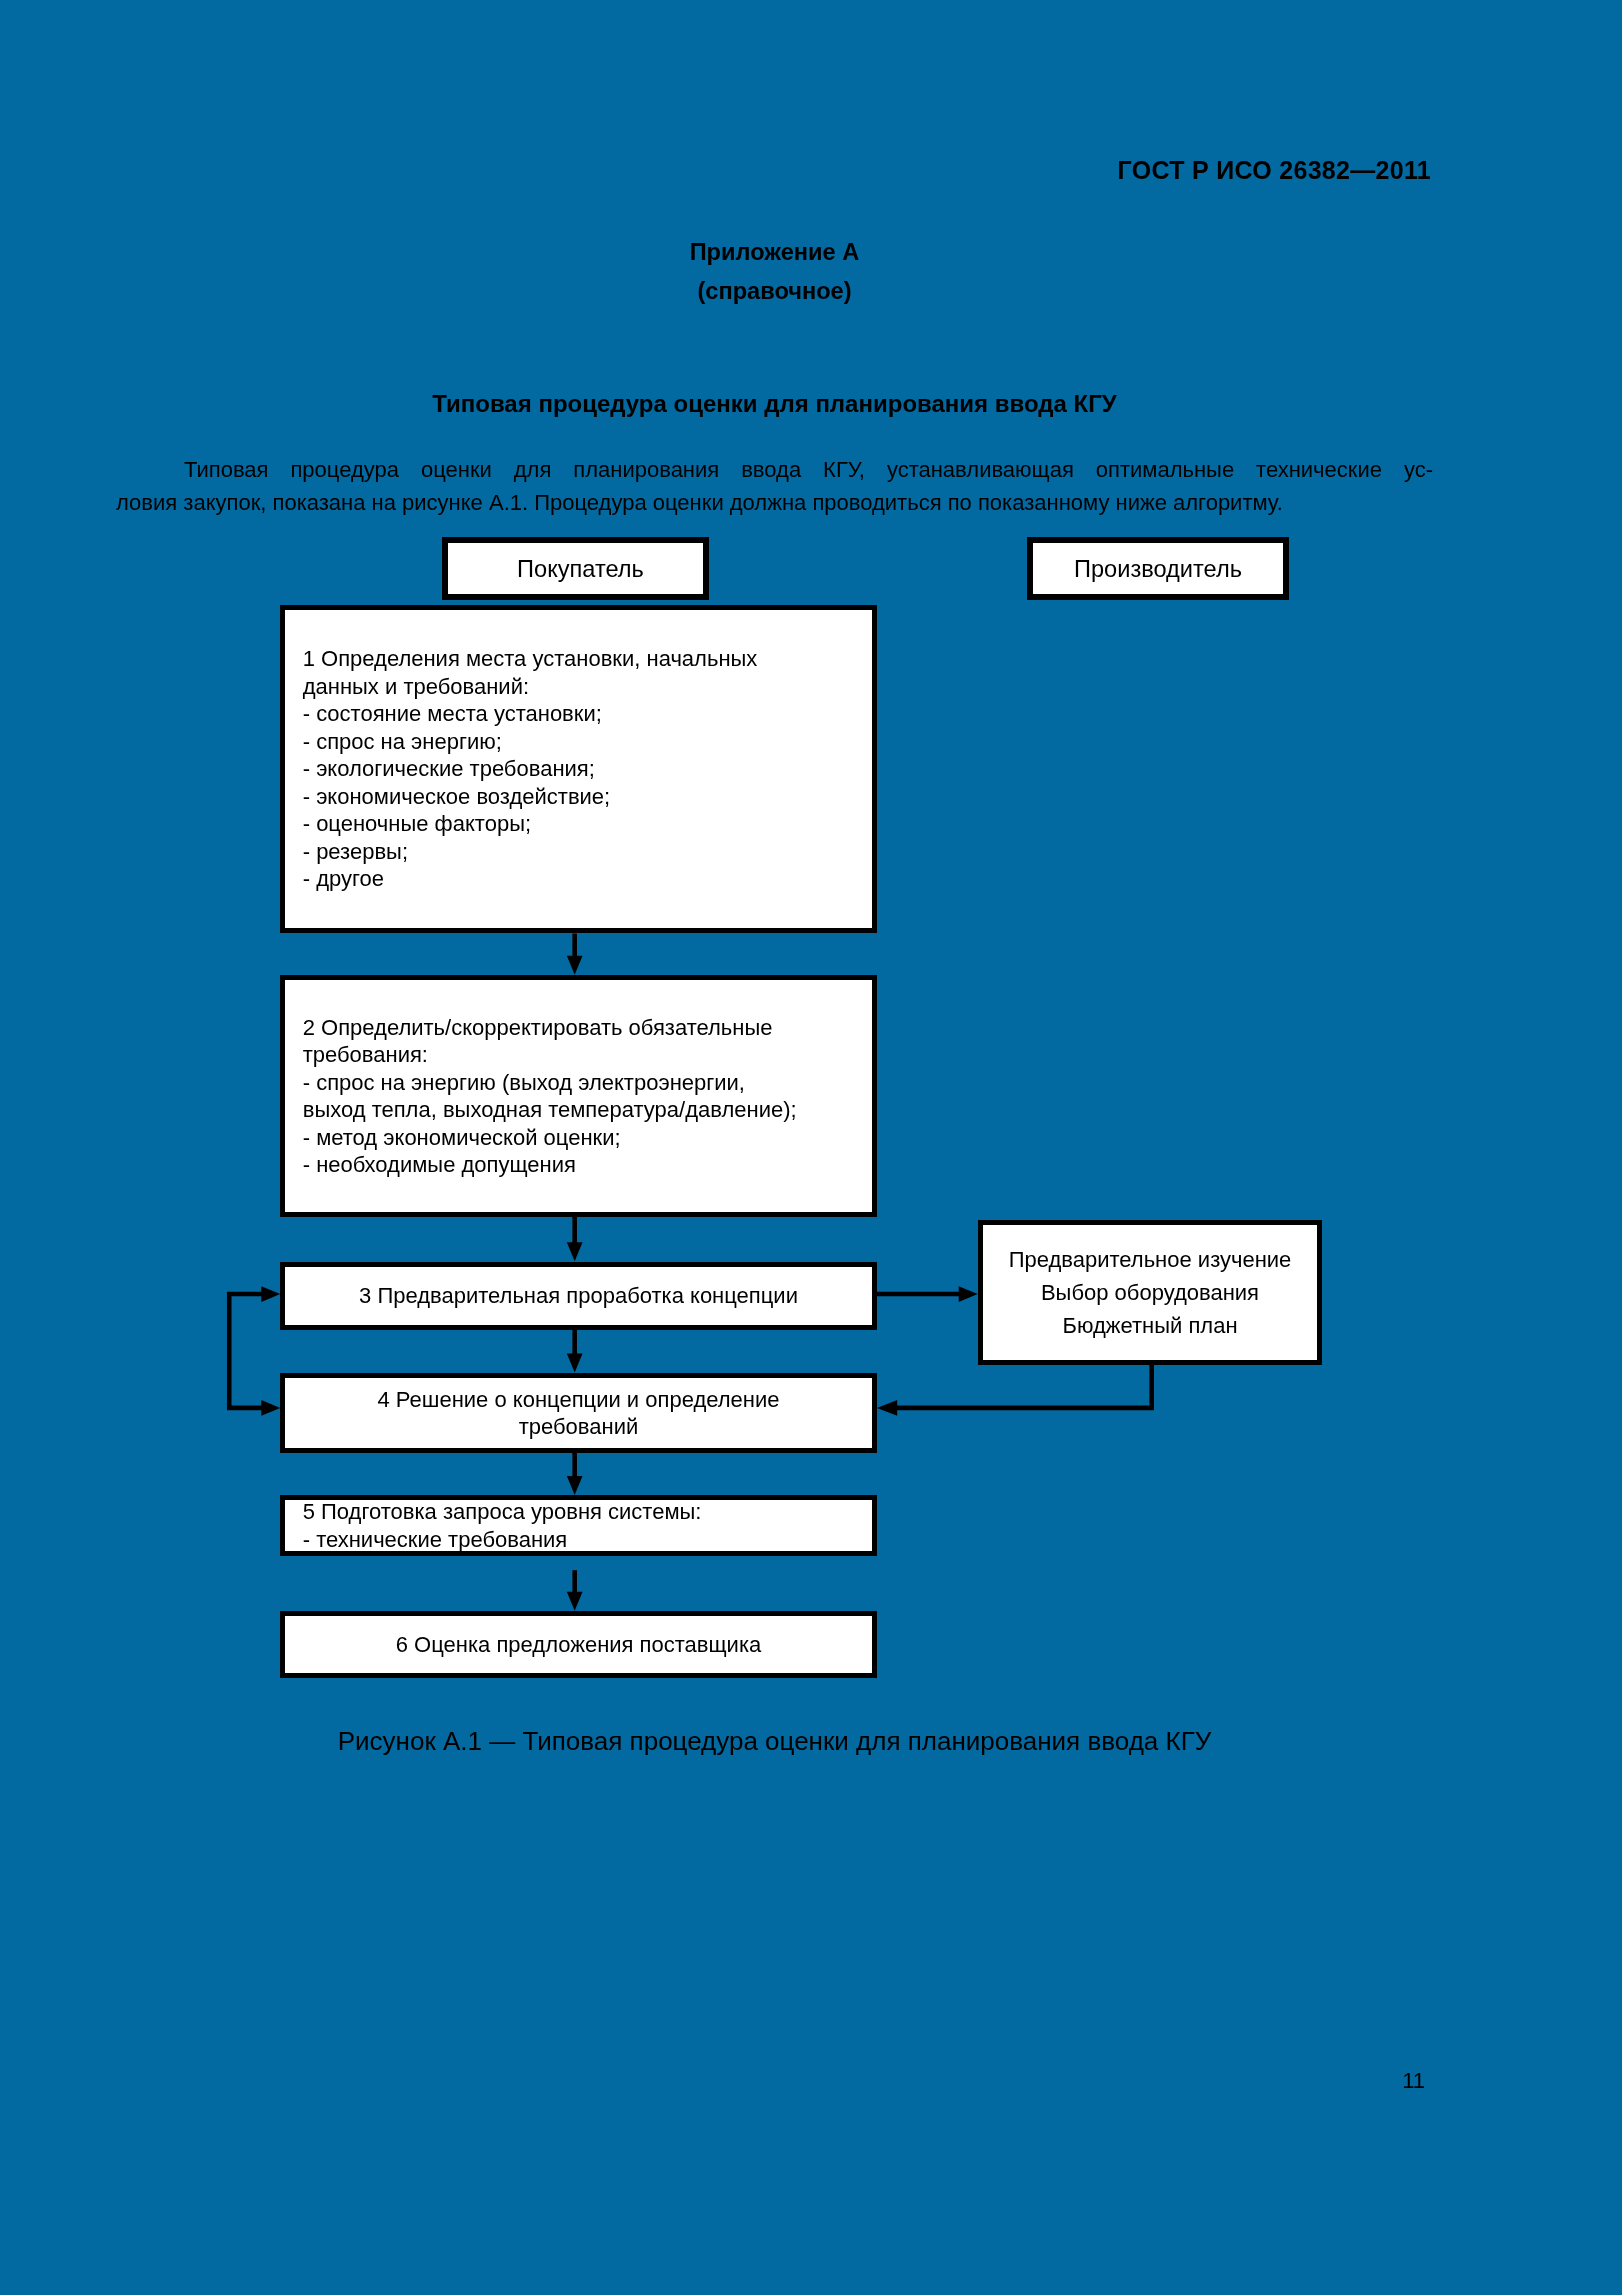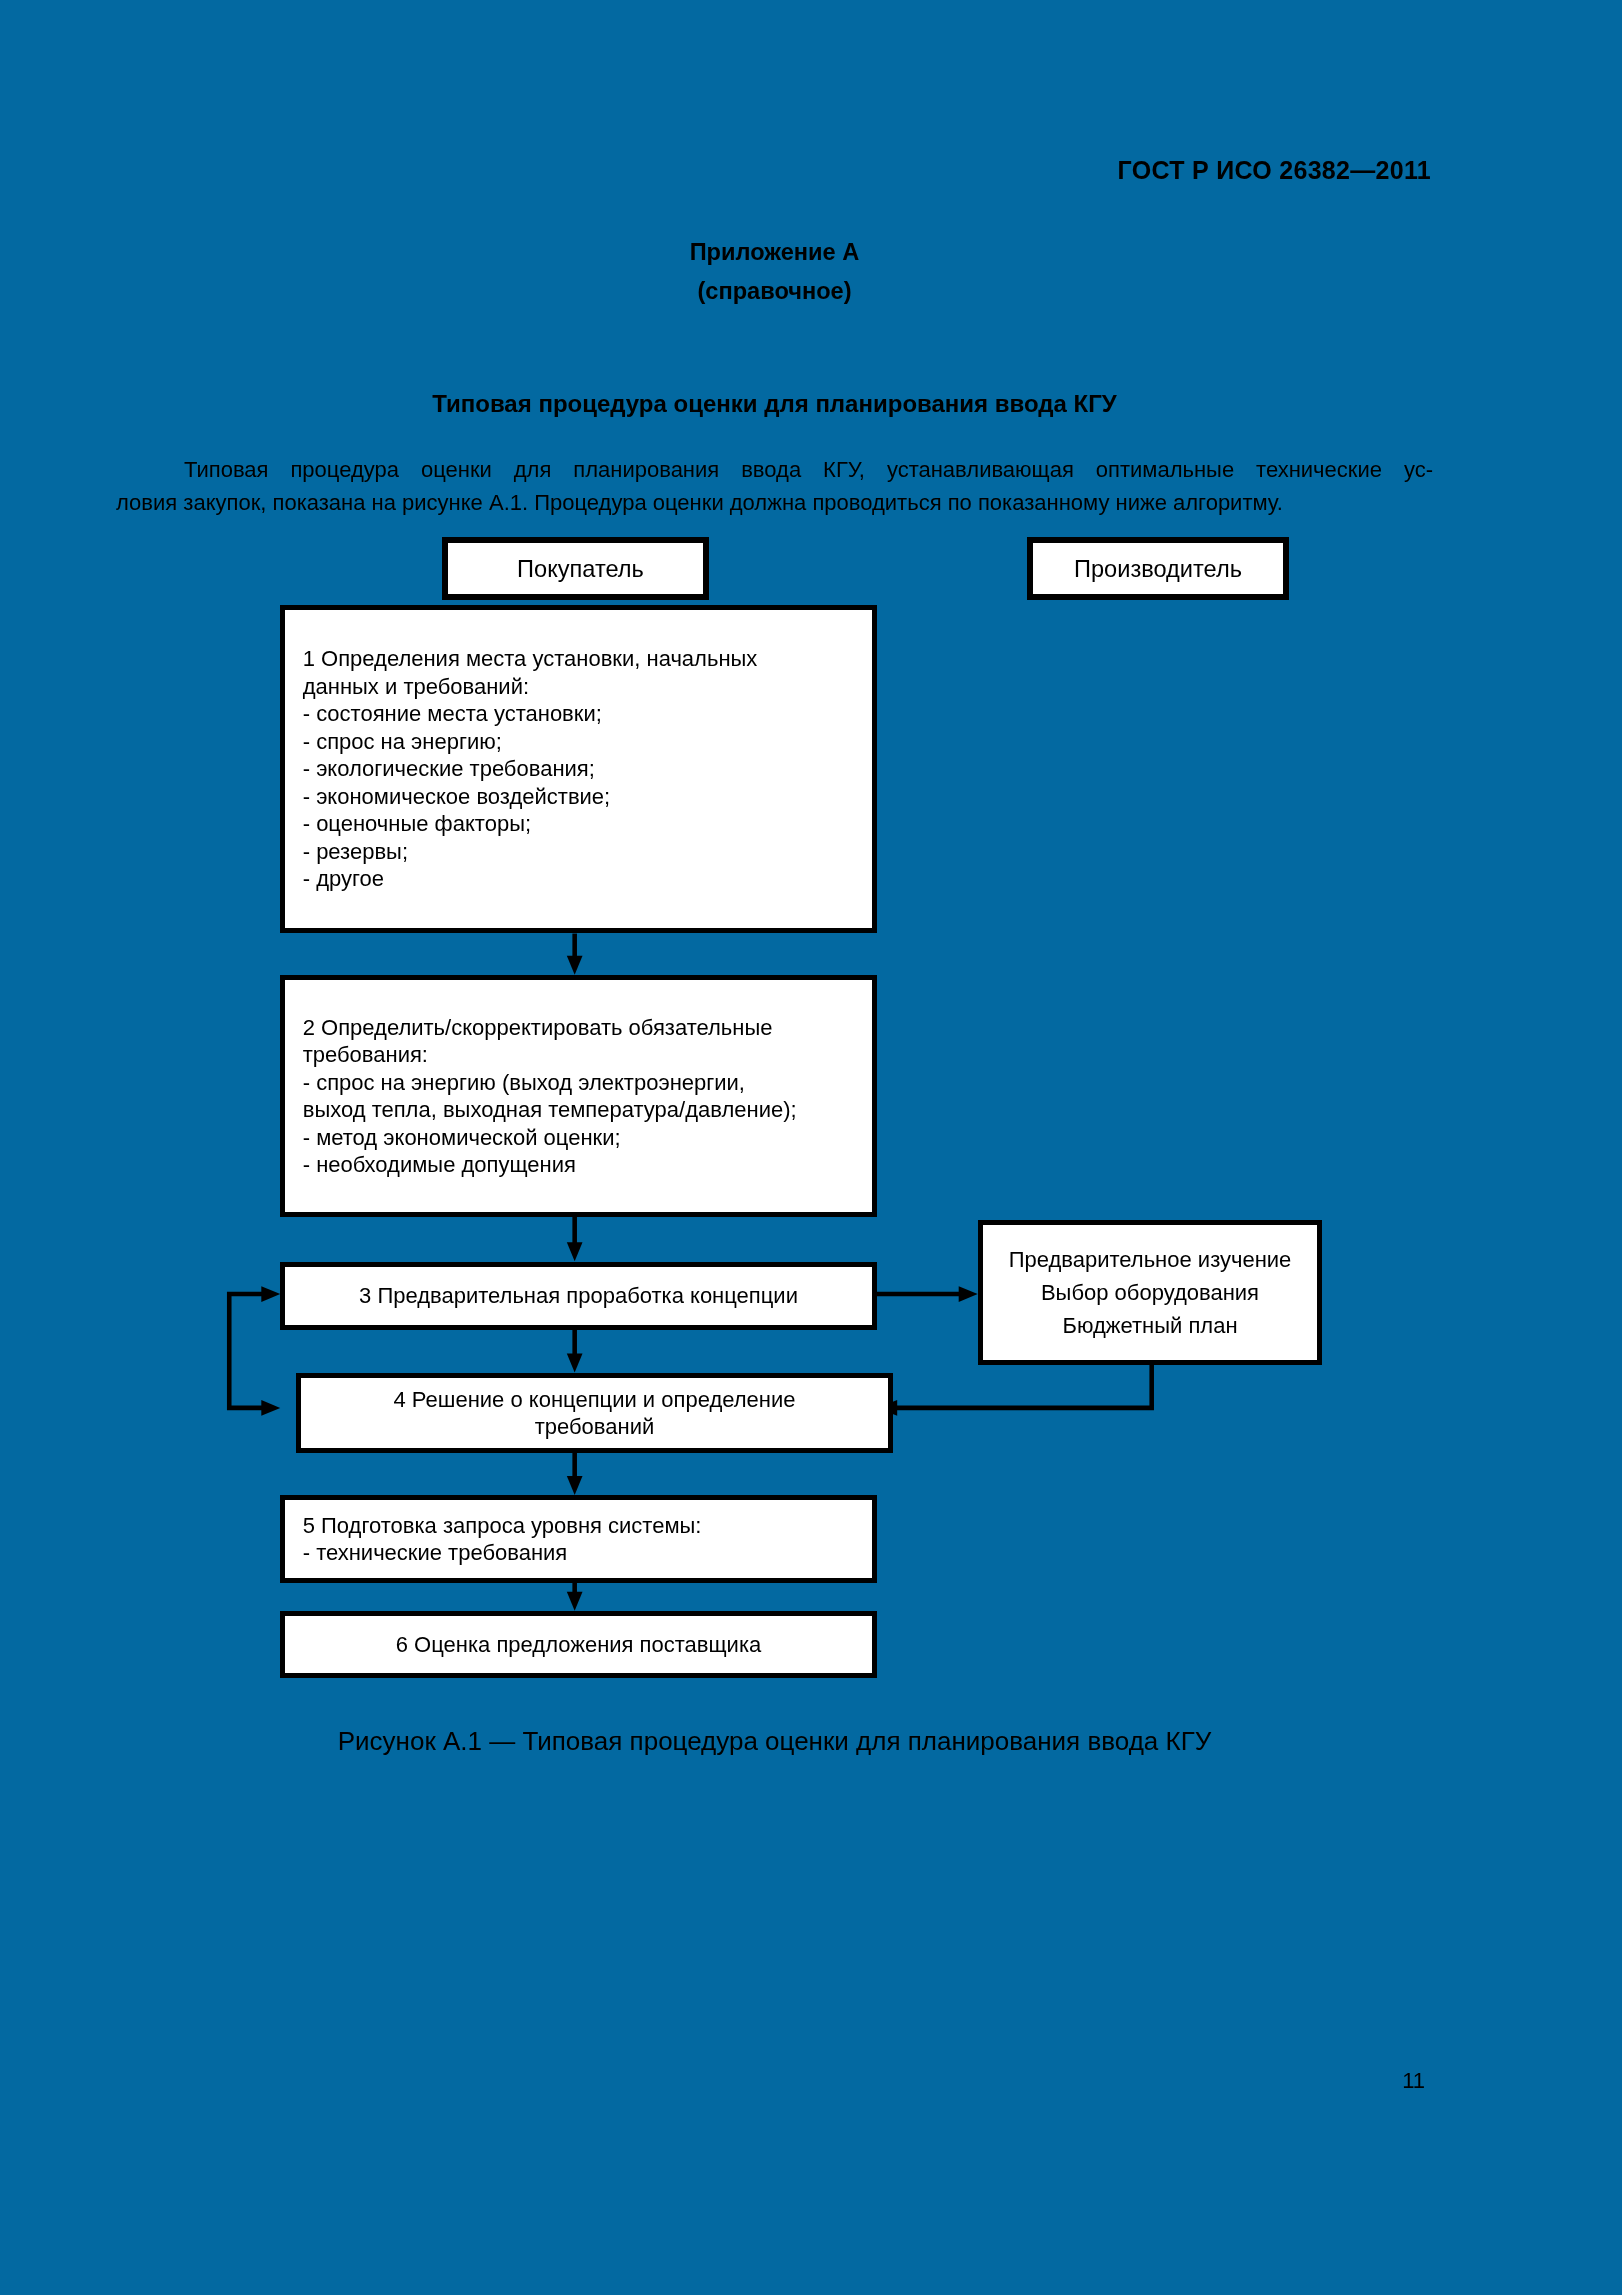--- a/index.html
+++ b/index.html
@@ -112,24 +112,24 @@
 
   <div class="fbox left" style="left:280px;top:975px;width:597px;height:242px;">2 Определить/скорректировать обязательные
 требования:
 - спрос на энергию (выход электроэнергии,
 выход тепла, выходная температура/давление);
 - метод экономической оценки;
 - необходимые допущения</div>
 
   <div class="fbox center" style="left:280px;top:1262px;width:597px;height:68px;">3 Предварительная проработка концепции</div>
 
-  <div class="fbox center" style="left:280px;top:1373px;width:597px;height:80px;margin-left:16px;">4 Решение о концепции и определение
+  <div class="fbox center" style="left:280px;top:1373px;width:597px;height:80px;">4 Решение о концепции и определение
 требований</div>
 
-  <div class="fbox left" style="left:280px;top:1495px;width:597px;height:88px;">5 Подготовка запроса уровня системы:
+  <div class="fbox left" style="left:280px;top:1495px;width:597px;height:61px;">5 Подготовка запроса уровня системы:
 - технические требования</div>
 
   <div class="fbox center" style="left:280px;top:1611px;width:597px;height:67px;">6 Оценка предложения поставщика</div>
 
   <div class="fbox center sidebox" style="left:978px;top:1220px;width:344px;height:145px;">Предварительное изучение
 Выбор оборудования
 Бюджетный план</div>
 
   <div class="figure-caption">Рисунок А.1 — Типовая процедура оценки для планирования ввода КГУ</div>
 

